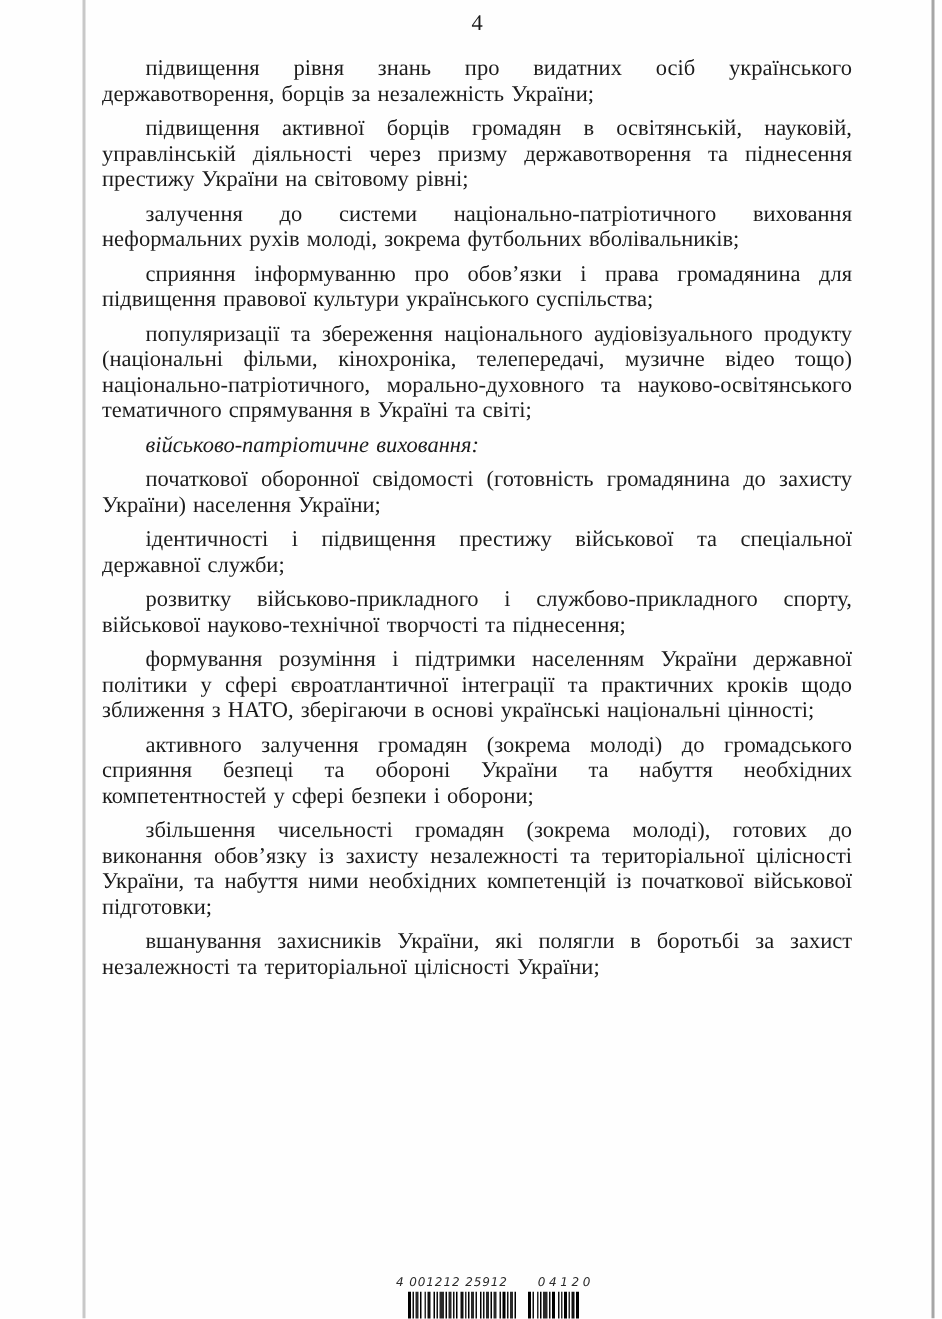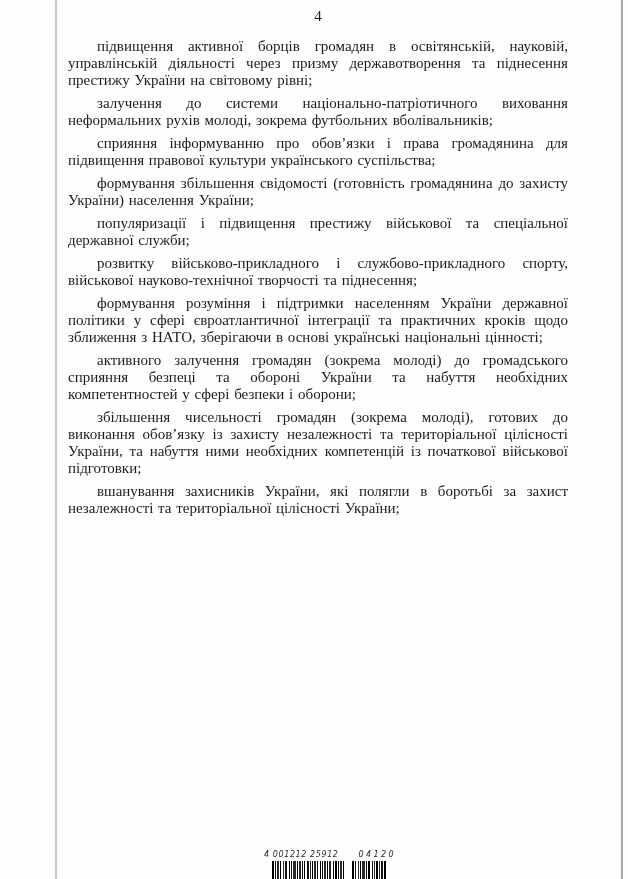--- a/index.html
+++ b/index.html
@@ -107,25 +107,28 @@
 <div class="page">
 
   <div class="edge edge-left"></div>
   <div class="edge edge-right"></div>
 
   <div class="content">
     <div class="page-number">4</div>
 
     <div class="doc-body" id="doc-body">
 
+    <p>підвищення рівня знань про видатних осіб українського державотворення, борців за незалежність України;</p>
         <p>підвищення активної борців громадян в освітянській, науковій, управлінській діяльності через призму державотворення та піднесення престижу України на світовому рівні;</p>
         <p>залучення до системи національно-патріотичного виховання неформальних рухів молоді, зокрема футбольних вболівальників;</p>
         <p>сприяння інформуванню про обов’язки і права громадянина для підвищення правової культури українського суспільства;</p>
-        <p>формування збільшення свідомості (готовність громадянина до захисту України) населення України;</p>
-        <p>популяризації і підвищення престижу військової та спеціальної державної служби;</p>
+        <p>популяризації та збереження національного аудіовізуального продукту (національні фільми, кінохроніка, телепередачі, музичне відео тощо) національно-патріотичного, морально-духовного та науково-освітянського тематичного спрямування в Україні та світі;</p>
+        <p class="italic-heading">військово-патріотичне виховання:</p>
+        <p>початкової оборонної свідомості (готовність громадянина до захисту України) населення України;</p>
+        <p>ідентичності і підвищення престижу військової та спеціальної державної служби;</p>
         <p>розвитку військово-прикладного і службово-прикладного спорту, військової науково-технічної творчості та піднесення;</p>
         <p>формування розуміння і підтримки населенням України державної політики у сфері євроатлантичної інтеграції та практичних кроків щодо зближення з НАТО, зберігаючи в основі українські національні цінності;</p>
         <p>активного залучення громадян (зокрема молоді) до громадського сприяння безпеці та обороні України та набуття необхідних компетентностей у сфері безпеки і оборони;</p>
         <p>збільшення чисельності громадян (зокрема молоді), готових до виконання обов’язку із захисту незалежності та територіальної цілісності України, та набуття ними необхідних компетенцій із початкової військової підготовки;</p>
         <p>вшанування захисників України, які полягли в боротьбі за захист незалежності та територіальної цілісності України;</p>
       </div>
   </div>
 
   <div class="barcode">
     <div class="barcode-labels">

